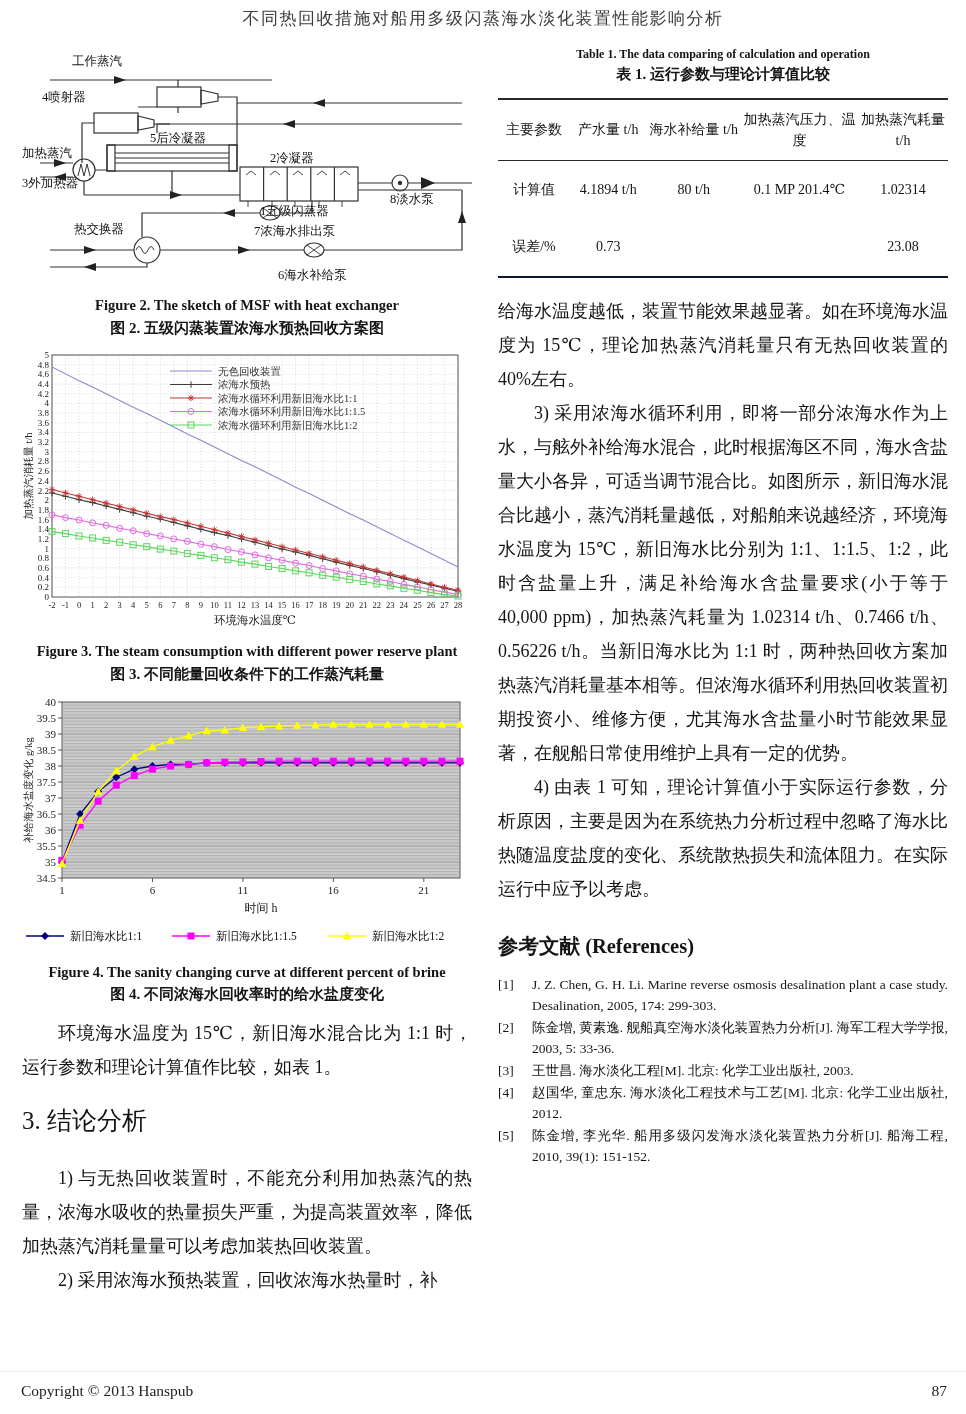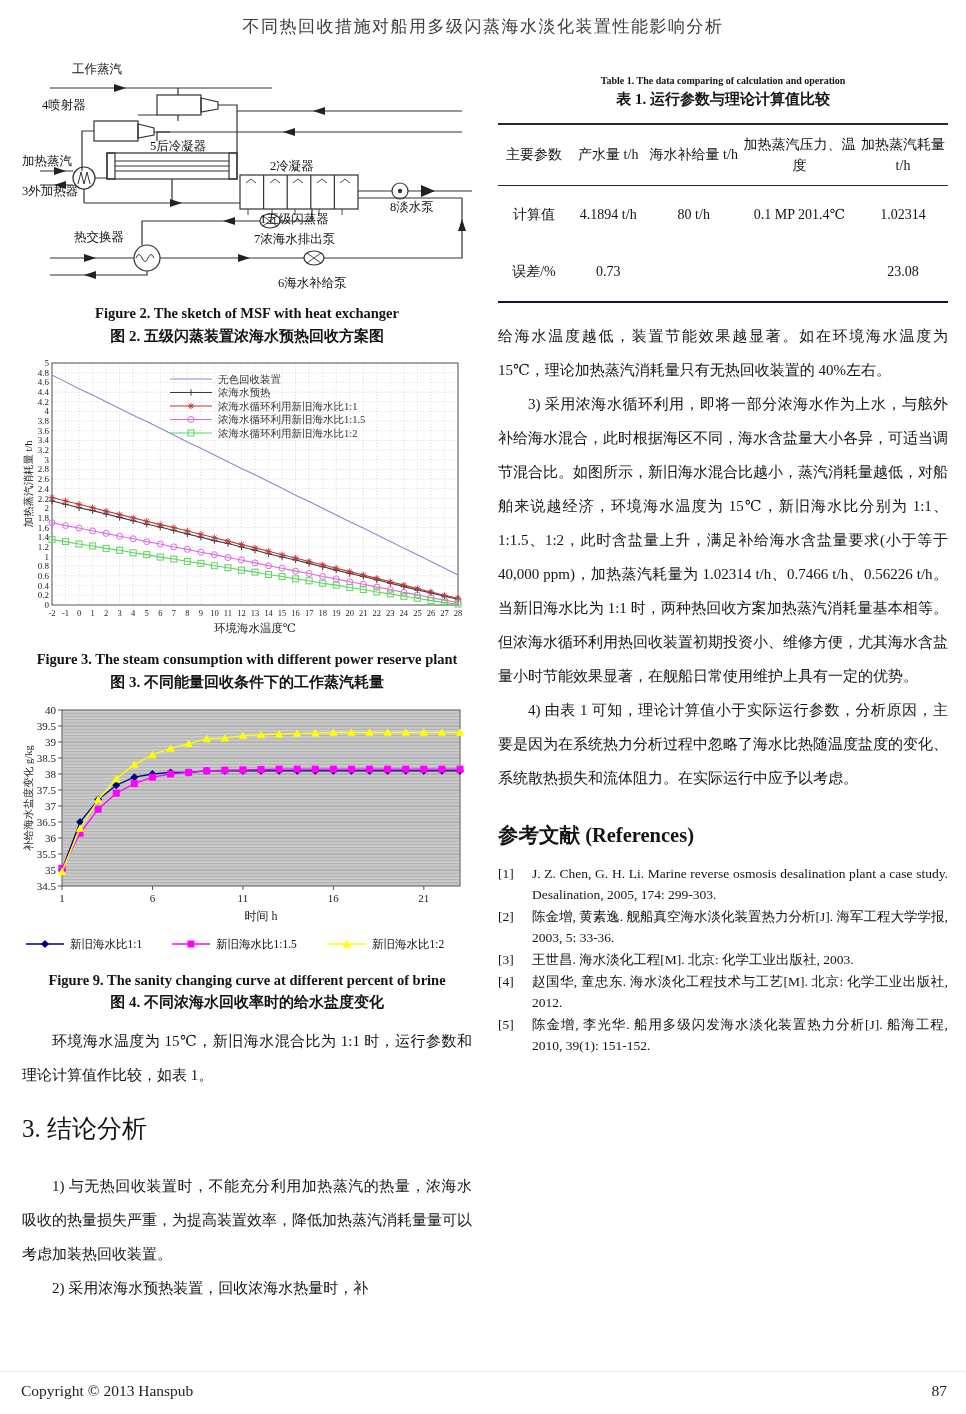--- a/index.html
+++ b/index.html
@@ -1,28 +1,28 @@
 <!DOCTYPE html>
 <html><head>
 <meta charset="utf-8">
 <style>
   *{margin:0;padding:0;box-sizing:border-box;}
   html,body{width:966px;height:1414px;}
   body{position:relative;background:#fff;font-family:"Liberation Serif","DejaVu Serif",serif;color:#141414;overflow:hidden;}
-  .header-title{text-align:center;padding-top:15px;font-size:17px;letter-spacing:1.5px;color:#3d3d3d;}
+  .header-title{text-align:center;padding-top:7px;font-size:17px;letter-spacing:1.5px;color:#3d3d3d;}
   .columns{display:flex;gap:26px;padding:15px 19px 0 22px;}
   .col{width:450px;flex:0 0 450px;}
   .fig-cap{text-align:center;font-weight:bold;line-height:1.5;margin:4px auto 10px;max-width:444px;}
   .fig-cap .en{font-size:14.5px;display:block;}
   .fig-cap .cn{font-size:15px;display:block;}
-  .body-p{font-size:15px;line-height:34px;text-align:justify;}
+  .body-p{font-size:18px;line-height:34px;text-align:justify;}
   .indent{text-indent:2em;}
   .sec-h{font-size:25px;font-weight:normal;margin:20px 0 24px;}
   .tbl-cap{text-align:center;font-weight:bold;line-height:1.5;margin-bottom:12px;}
-  .tbl-cap .en{font-size:10px;display:block;margin-top:20px;}
+  .tbl-cap .en{font-size:12px;display:block;}
   .tbl-cap .cn{font-size:15px;display:block;}
   table{width:100%;border-collapse:collapse;font-size:14px;}
   thead tr{border-top:2px solid #2a2a2a;border-bottom:1.5px solid #2a2a2a;}
   thead th{font-weight:normal;height:62px;padding:6px 2px;text-align:center;vertical-align:middle;line-height:1.5;}
   tbody td{height:58px;padding:6px 2px;text-align:center;vertical-align:middle;}
   tbody tr:last-child{border-bottom:2px solid #0f172a;}
   .after-table{margin-top:16px;}
   .refs-h{font-size:20.5px;font-weight:bold;margin:26px 0 14px;}
   .ref-item{display:flex;font-size:13.5px;line-height:21px;margin-bottom:1px;}
   .ref-num{flex:0 0 34px;}
@@ -579,21 +579,21 @@
         <path d="M23,236L27,240L23,244L19,240Z" fill="#000080"></path>
         <text x="48" y="244" font-size="11.5" fill="#111">新旧海水比1:1</text>
         <line x1="150" y1="240" x2="188" y2="240" stroke="#ff00ff" stroke-width="1.3"></line>
         <rect x="165.5" y="236.5" width="7" height="7" fill="#ff00ff"></rect>
         <text x="194" y="244" font-size="11.5" fill="#111">新旧海水比1:1.5</text>
         <line x1="306" y1="240" x2="344" y2="240" stroke="#ffff00" stroke-width="1.3"></line>
         <path d="M325,235.8L329.2,243.4L320.8,243.4Z" fill="#ffff00"></path>
         <text x="350" y="244" font-size="11.5" fill="#111">新旧海水比1:2</text>
       </svg>
     <div class="fig-cap">
-      <span class="en">Figure 9. The sanity changing curve at different percent of brine</span>
+      <span class="en">Figure 4. The sanity changing curve at different percent of brine</span>
       <span class="cn">图 4. 不同浓海水回收率时的给水盐度变化</span>
     </div>
 
     <p class="body-p indent" style="margin-top:10px">环境海水温度为 15℃，新旧海水混合比为 1:1 时，运行参数和理论计算值作比较，如表 1。</p>
 
     <div class="sec-h">3. 结论分析</div>
 
     <p class="body-p indent">1) 与无热回收装置时，不能充分利用加热蒸汽的热量，浓海水吸收的热量损失严重，为提高装置效率，降低加热蒸汽消耗量量可以考虑加装热回收装置。</p>
     <p class="body-p indent">2) 采用浓海水预热装置，回收浓海水热量时，补</p>
   </div>

